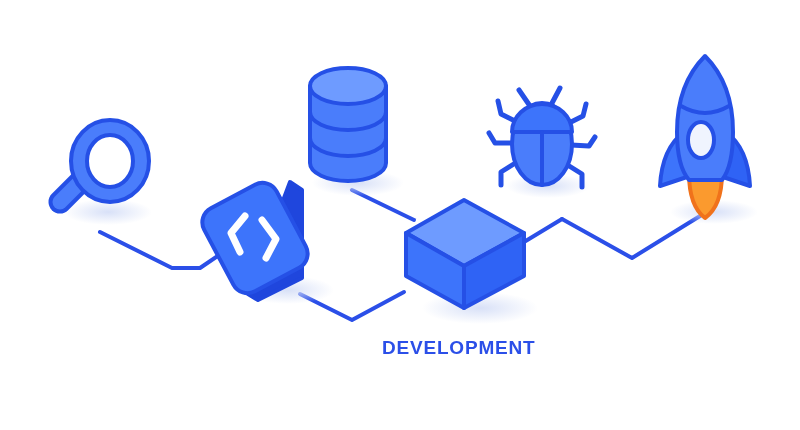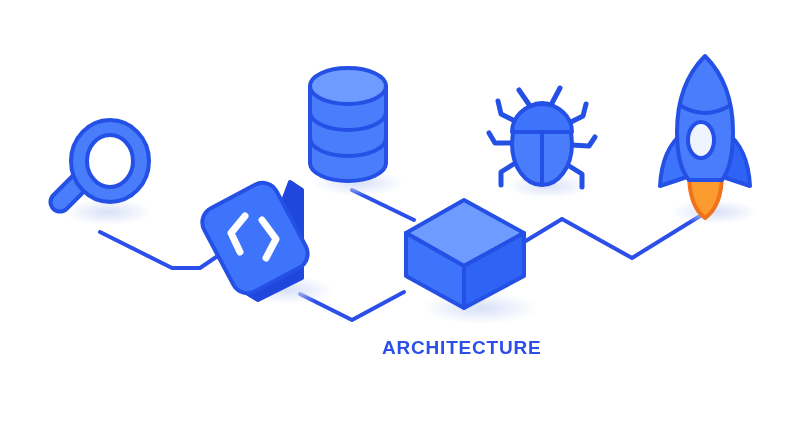--- a/index.html
+++ b/index.html
@@ -143,16 +143,16 @@
       <path d="M 705 56 Q 733 84 733 132 Q 733 166 722 180 L 689 180 Q 677 166 677 132 Q 677 84 705 56 Z" fill="#4A7DFB" stroke="#2550E6" stroke-width="4" stroke-linejoin="round"></path>
 
       <path d="M 681 106 Q 705 120 729 106" fill="none" stroke="#2550E6" stroke-width="4" stroke-linecap="round"></path>
 
       <ellipse cx="701" cy="140" rx="13" ry="18" fill="#F0F4FE" stroke="#2550E6" stroke-width="4"></ellipse>
     </g>
   </svg>
 
 
 
-  <div class="stage-label lbl-development">ARCHITECTURE</div>
+  <div class="stage-label lbl-development">DEVELOPMENT</div>
 
 
 </div>
 
 </body></html>

